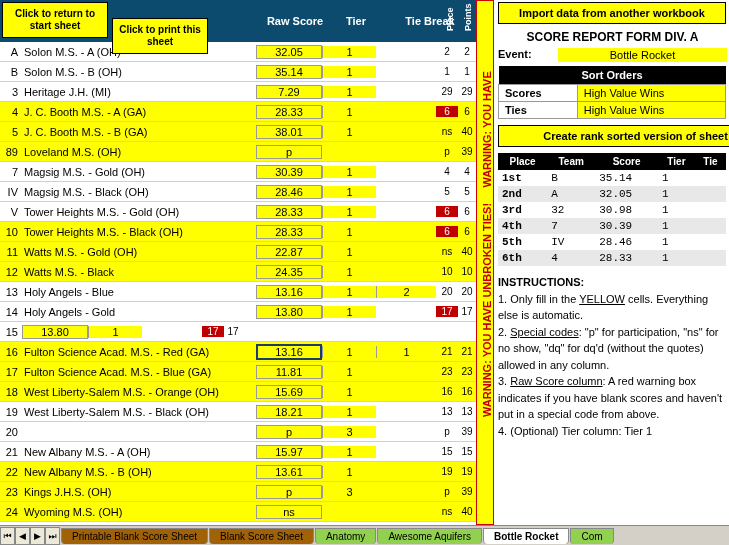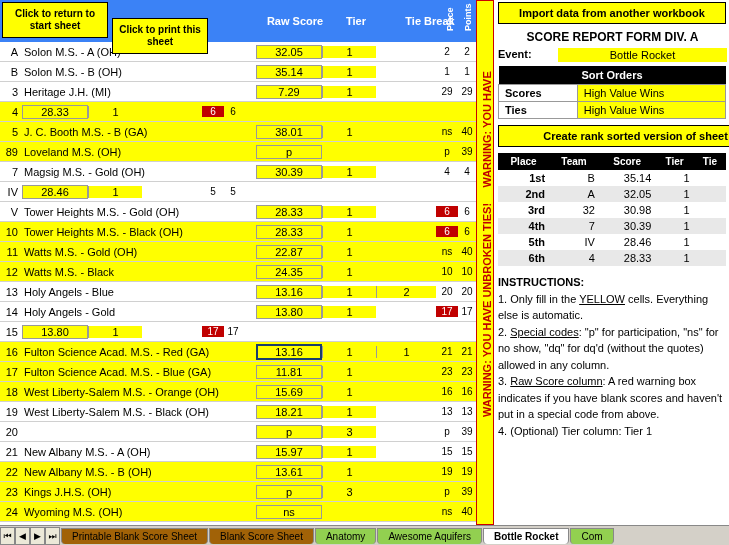--- a/index.html
+++ b/index.html
@@ -2,21 +2,21 @@
 <html><head>
 <meta charset="utf-8">
 <style>
 * { box-sizing: border-box; margin: 0; padding: 0; }
 body { font-family: Arial, sans-serif; font-size: 11px; background: #fff; width: 729px; height: 545px; overflow: hidden; position: relative; }
 
 .container { display: flex; height: 525px; }
 .left-panel { width: 476px; background: #fff; }
 .right-panel { width: 253px; background: #fff; position: relative; }
 
-.header-row { display: flex; background: #3b82f6; color: #fff; height: 42px; align-items: center; font-weight: bold; position: relative; }
+.header-row { display: flex; background: #0c4a6e; color: #fff; height: 42px; align-items: center; font-weight: bold; position: relative; }
 .btn-yellow { background: #ffff00; color: #000; border: 1px solid #000; padding: 3px 6px; font-size: 10px; font-weight: bold; cursor: pointer; text-align: center; line-height: 1.2; }
 .btn-return { position: absolute; left: 2px; top: 2px; width: 106px; height: 36px; }
 .btn-print { position: absolute; left: 112px; top: 18px; width: 96px; height: 36px; }
 .hdr-raw { position: absolute; left: 260px; width: 70px; text-align: center; }
 .hdr-tier { position: absolute; left: 336px; width: 40px; text-align: center; }
 .hdr-tie { position: absolute; left: 400px; width: 60px; text-align: center; }
 .hdr-place { position: absolute; left: 440px; width: 20px; transform: rotate(-90deg); font-size: 9px; }
 .hdr-points { position: absolute; left: 458px; width: 20px; transform: rotate(-90deg); font-size: 9px; }
 
 .data-rows { overflow: hidden; }
@@ -46,21 +46,21 @@
 .sort-table { width: 228px; border-collapse: collapse; margin-bottom: 6px; }
 .sort-table th { background: #000; color: #fff; padding: 3px; font-size: 11px; }
 .sort-table td { border: 1px solid #999; padding: 2px 6px; font-size: 11px; }
 .sort-table .val { background: #ffff00; }
 .sort-table .lbl { font-weight: bold; text-align: left; }
 
 .btn-rank { background: #ffff00; border: 1px solid #000; padding: 4px; font-weight: bold; font-size: 11px; width: 275px; text-align: center; cursor: pointer; margin-bottom: 6px; }
 
 .rank-table { width: 228px; border-collapse: collapse; margin-bottom: 8px; }
 .rank-table th { background: #000; color: #fff; padding: 3px; font-size: 10px; }
-.rank-table td { padding: 2px 4px; font-size: 11px; text-align: right; }
+.rank-table td { padding: 2px 4px; font-size: 11px; text-align: left; font-family: Liberation Mono, monospace; }
 .rank-table tr.alt { background: #e8e8e8; }
 .rank-table .place-col { font-weight: bold; }
 
 .instructions { font-size: 11px; line-height: 1.5; }
 .instructions .title { font-weight: bold; }
 .instructions .ul { text-decoration: underline; }
 
 .tabs { position: absolute; bottom: 0; left: 0; width: 729px; height: 20px; display: flex; background: #d4d0c8; border-top: 1px solid #888; align-items: center; }
 .tab-arrows { width: 60px; display: flex; }
 .tab-arrow { width: 15px; height: 18px; border: 1px solid #888; background: #ece9d8; text-align: center; font-size: 9px; cursor: pointer; line-height: 16px; }
@@ -107,20 +107,21 @@
           <div class="cell-num">3</div>
           <div class="cell-team">Heritage J.H. (MI)</div>
           <div class="cell-raw">7.29</div>
           <div class="cell-tier">1</div>
           <div class="cell-tie"></div>
           <div class="cell-place">29</div>
           <div class="cell-points">29</div>
         </div>
         <div class="row hl">
           <div class="cell-num">4</div>
+          <div class="cell-team">J. C. Booth M.S. - A (GA)</div>
           <div class="cell-raw">28.33</div>
           <div class="cell-tier">1</div>
           <div class="cell-tie"></div>
           <div class="cell-place red">6</div>
           <div class="cell-points">6</div>
         </div>
         <div class="row hl">
           <div class="cell-num">5</div>
           <div class="cell-team">J. C. Booth M.S. - B (GA)</div>
           <div class="cell-raw">38.01</div>
@@ -142,20 +143,21 @@
           <div class="cell-num">7</div>
           <div class="cell-team">Magsig M.S. - Gold (OH)</div>
           <div class="cell-raw">30.39</div>
           <div class="cell-tier">1</div>
           <div class="cell-tie"></div>
           <div class="cell-place">4</div>
           <div class="cell-points">4</div>
         </div>
         <div class="row">
           <div class="cell-num">IV</div>
+          <div class="cell-team">Magsig M.S. - Black (OH)</div>
           <div class="cell-raw">28.46</div>
           <div class="cell-tier">1</div>
           <div class="cell-tie"></div>
           <div class="cell-place">5</div>
           <div class="cell-points">5</div>
         </div>
         <div class="row">
           <div class="cell-num">V</div>
           <div class="cell-team">Tower Heights M.S. - Gold (OH)</div>
           <div class="cell-raw">28.33</div>

